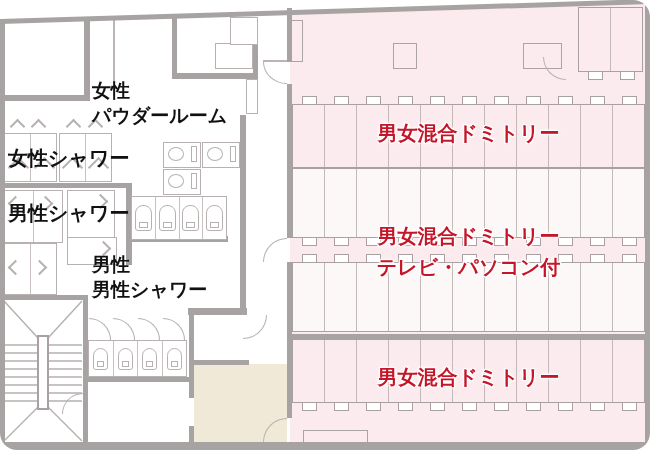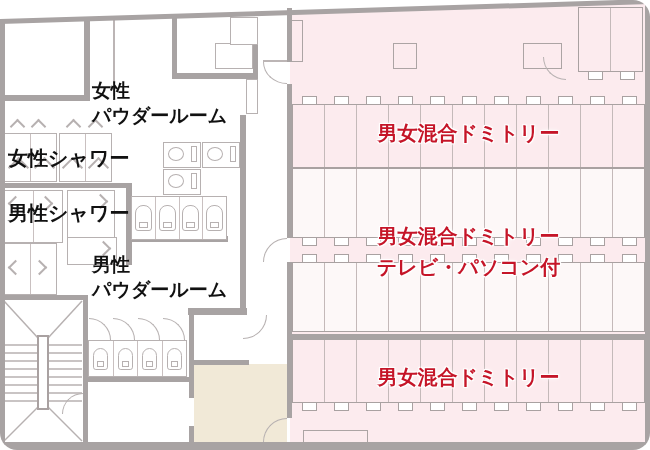--- a/index.html
+++ b/index.html
@@ -284,19 +284,19 @@
   <div class="w rot" style="left:0;top:19px;width:660px;height:5px;z-index:4;"></div>
   <div class="w" style="left:0;top:19px;width:5px;height:428px;z-index:4;"></div>
   <div class="w" style="left:0;top:442px;width:650px;height:8px;z-index:4;"></div>
   <div class="w" style="left:645px;top:0;width:5px;height:450px;z-index:4;"></div>
 
   <div class="lbl s19" style="left:92px;top:78px;">女性
 パウダールーム</div>
   <div class="lbl s20" style="left:8px;top:145px;">女性シャワー</div>
   <div class="lbl s20" style="left:8px;top:200px;">男性シャワー</div>
   <div class="lbl s19" style="left:92px;top:252px;">男性
-パウダールーム</div>
+男性シャワー</div>
   <div class="red" style="top:122px;line-height:22px;">男女混合ドミトリー</div>
   <div class="red" style="top:221px;">男女混合ドミトリー
 テレビ・パソコン付</div>
   <div class="red" style="top:366px;line-height:22px;">男女混合ドミトリー</div>
 
 </div>
 
 </body></html>

